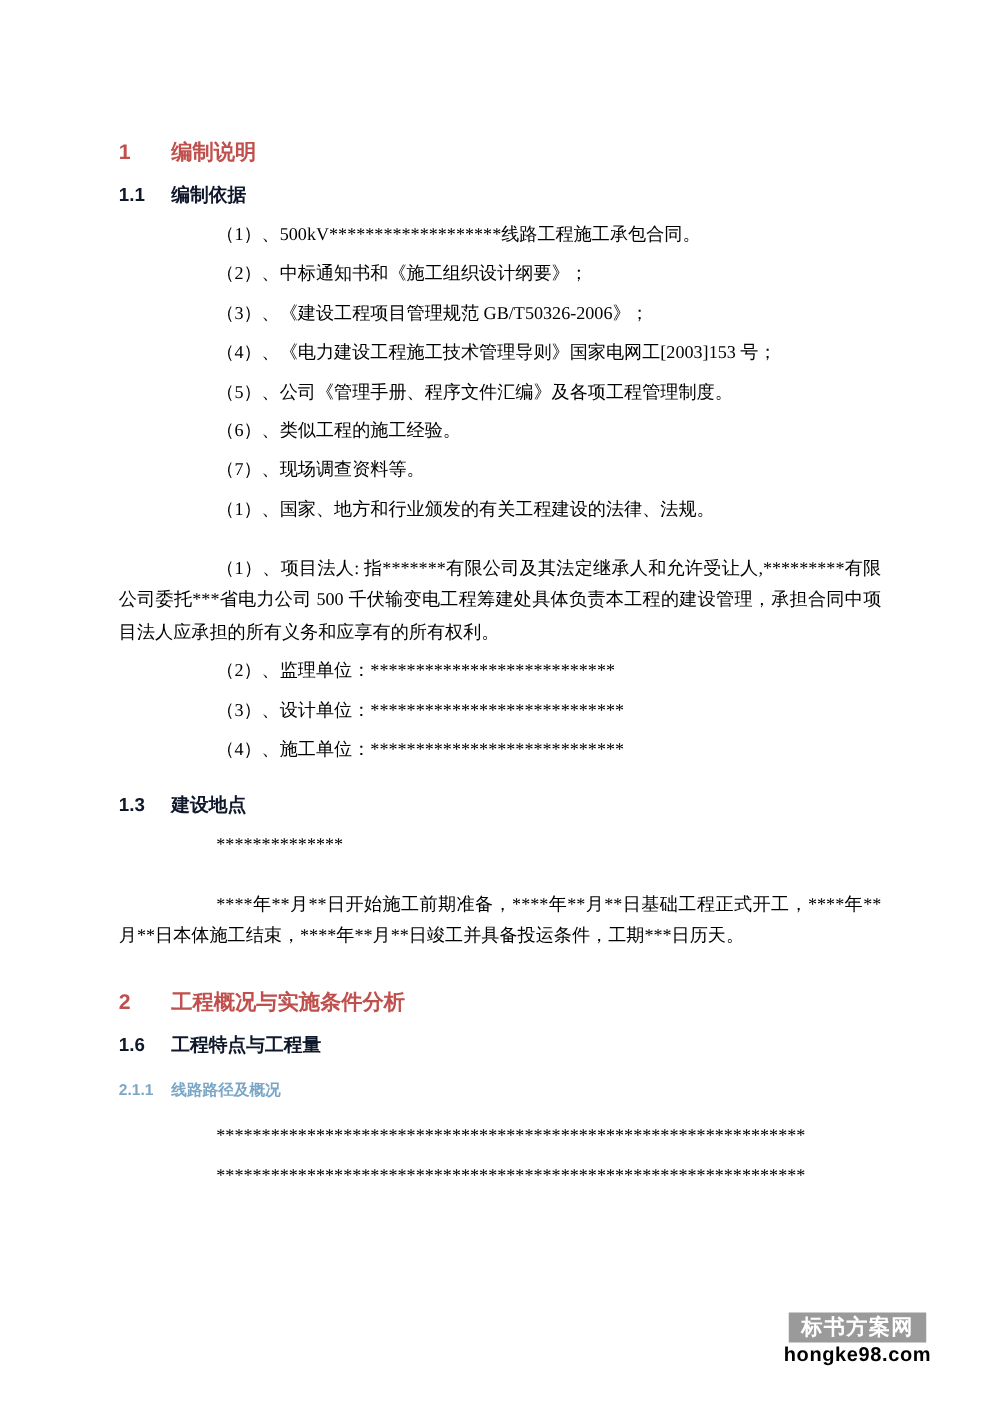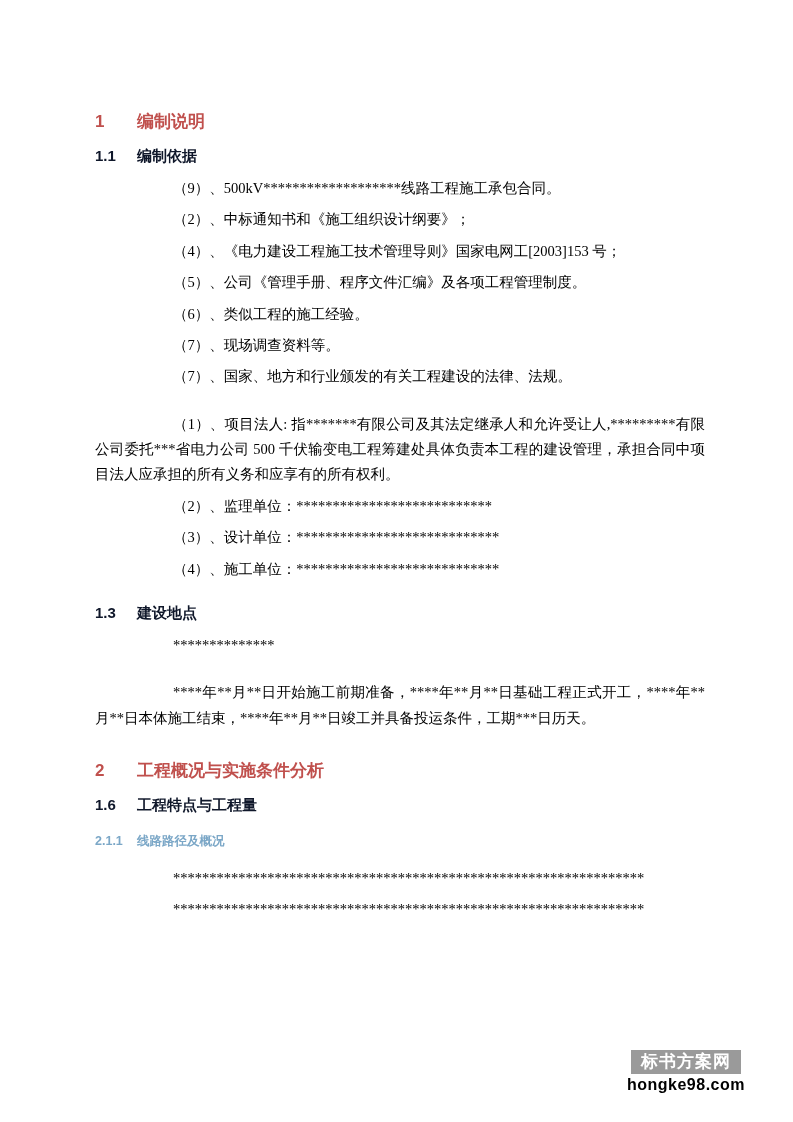--- a/index.html
+++ b/index.html
@@ -109,27 +109,28 @@
     <h1 class="h1">
       <span class="num">1</span>
       <span>编制说明</span>
     </h1>
 
     <h2 class="h2">
       <span class="num">1.1</span>
       <span>编制依据</span>
     </h2>
 
-    <p class="body indent">（9）、500kV*******************线路工程施工承包合同。</p>
+    <p class="body indent">（1）、500kV*******************线路工程施工承包合同。</p>
     <p class="body indent">（2）、中标通知书和《施工组织设计纲要》；</p>
+    <p class="body indent">（3）、《建设工程项目管理规范 GB/T50326-2006》；</p>
     <p class="body indent">（4）、《电力建设工程施工技术管理导则》国家电网工[2003]153 号；</p>
     <p class="body indent">（5）、公司《管理手册、程序文件汇编》及各项工程管理制度。</p>
     <p class="body indent">（6）、类似工程的施工经验。</p>
     <p class="body indent">（7）、现场调查资料等。</p>
-    <p class="body indent">（7）、国家、地方和行业颁发的有关工程建设的法律、法规。</p>
+    <p class="body indent">（1）、国家、地方和行业颁发的有关工程建设的法律、法规。</p>
 
     <div class="gap-m"></div>
 
 
     <p class="body para">（1）、项目法人: 指*******有限公司及其法定继承人和允许受让人,*********有限公司委托***省电力公司 500 千伏输变电工程筹建处具体负责本工程的建设管理，承担合同中项目法人应承担的所有义务和应享有的所有权利。</p>
     <p class="body indent">（2）、监理单位：***************************</p>
     <p class="body indent">（3）、设计单位：****************************</p>
     <p class="body indent">（4）、施工单位：****************************</p>
 
     <div class="gap-m"></div>

